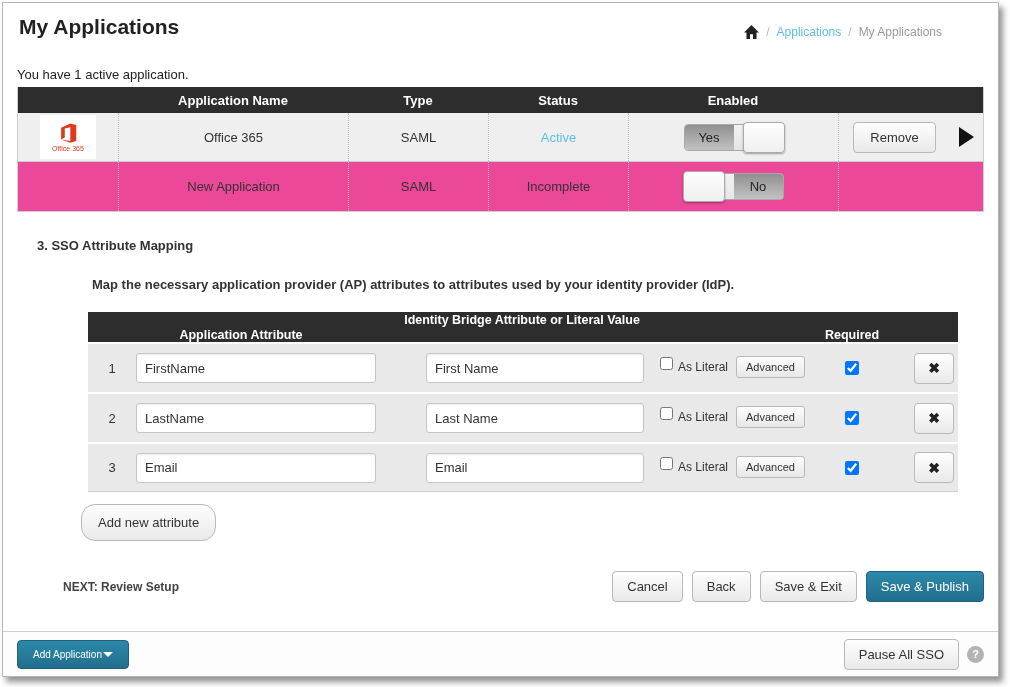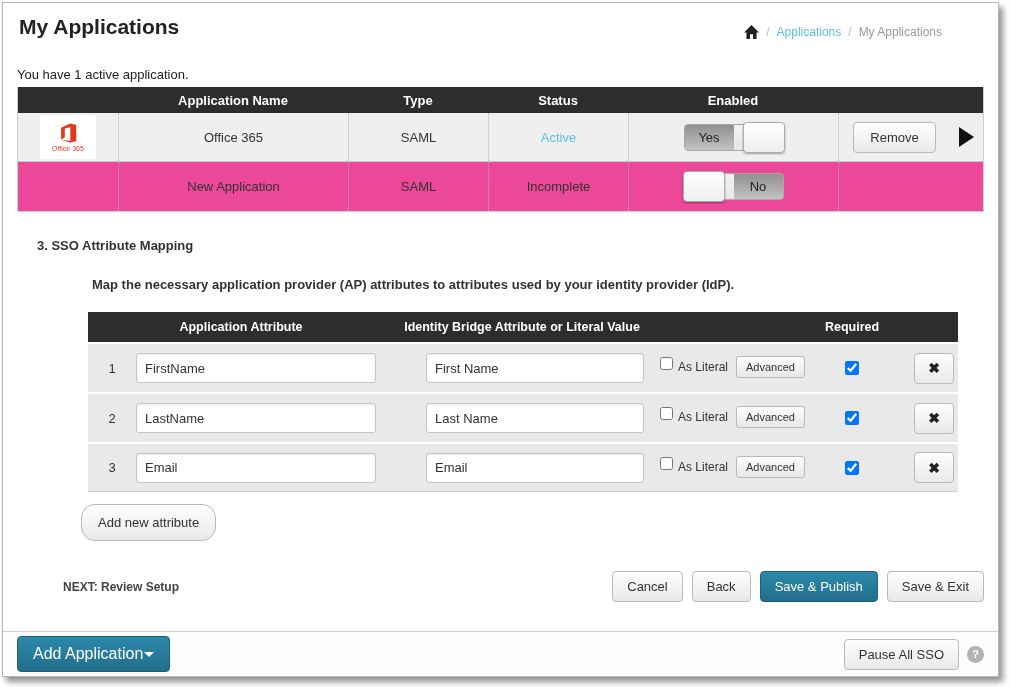--- a/index.html
+++ b/index.html
@@ -94,21 +94,21 @@
 
   
   .action-row { display:flex; justify-content:space-between; align-items:center; margin-top:30px; padding:0 0 0 46px; }
   .next-label { font-size:12px; font-weight:bold; color:#444; }
   .action-buttons { display:flex; gap:9px; margin-right:0; }
   .teal-btn { background:linear-gradient(#2c89aa,#226e8c); border:1px solid #1d617c; color:#fff; }
 
   
   .footer-bar { position:absolute; left:0; right:0; bottom:0; height:45px; border-top:1px solid #cfcfcf;
                 background:#fdfdfd; display:flex; align-items:center; justify-content:space-between; padding:0 14px; }
-  .add-app-btn { display:flex; align-items:center; gap:1px; padding:8px 15px; font-size:16px; border-radius:4px; }
+  .add-app-btn { display:flex; align-items:center; gap:1px; padding:8px 15px; font-size:10px; border-radius:4px; }
   .caret-down { width:0; height:0; border-left:5px solid transparent; border-right:5px solid transparent; border-top:5px solid #fff; }
   .footer-right { display:flex; align-items:center; gap:8px; }
   .help-circle { width:17px; height:17px; border-radius:50%; background:#b3b3b3; color:#fff; font-size:11px; font-weight:bold;
                  display:flex; align-items:center; justify-content:center; cursor:pointer; }
 </style>
 </head>
 <body>
 
 <div class="window">
 
@@ -184,22 +184,22 @@
       </div>
     </div>
 
     
     <div class="section-heading">3. SSO Attribute Mapping</div>
     <div class="instruction">Map the necessary application provider (AP) attributes to attributes used by your identity provider (IdP).</div>
 
     
     <div class="attr-table">
       <div class="attr-grid attr-head">
+        <div class="hcell h2">Identity Bridge Attribute or Literal Value</div>
         <div class="hcell h1">Application Attribute</div>
-        <div class="hcell h2">Identity Bridge Attribute or Literal Value</div>
         <div class="hcell h3">Required</div>
       </div>
 
       <div class="attr-grid attr-row">
         <div class="row-num">1</div>
         <div><input class="attr-input" type="text" value="FirstName" style=""></div>
         <div></div>
         <div><input class="attr-input second" type="text" value="First Name" style=""></div>
         <div class="literal-group">
           <input type="checkbox" style="">
@@ -252,22 +252,22 @@
     </div>
 
     <button class="btn add-attr-btn">Add new attribute</button>
 
     
     <div class="action-row">
       <div class="next-label">NEXT: Review Setup</div>
       <div class="action-buttons">
         <button class="btn">Cancel</button>
         <button class="btn">Back</button>
+        <button class="btn">Save &amp; Exit</button>
         <button class="btn teal-btn">Save &amp; Publish</button>
-        <button class="btn">Save &amp; Exit</button>
       </div>
     </div>
   </div>
 
   <div class="footer-bar">
     <button class="btn teal-btn add-app-btn">
       <span>Add Application</span>
       <span class="caret-down"></span>
     </button>
     <div class="footer-right">

